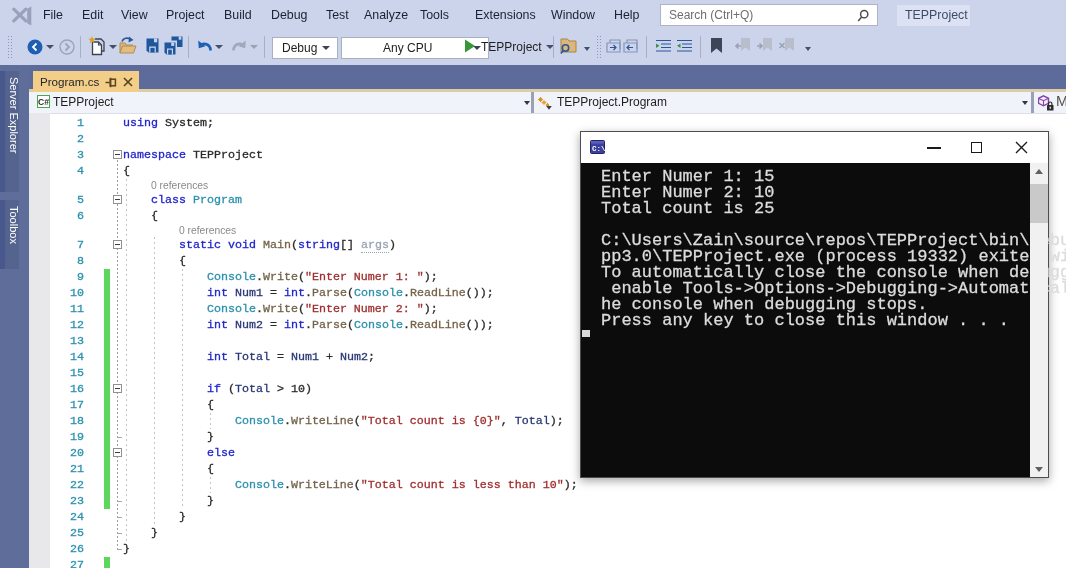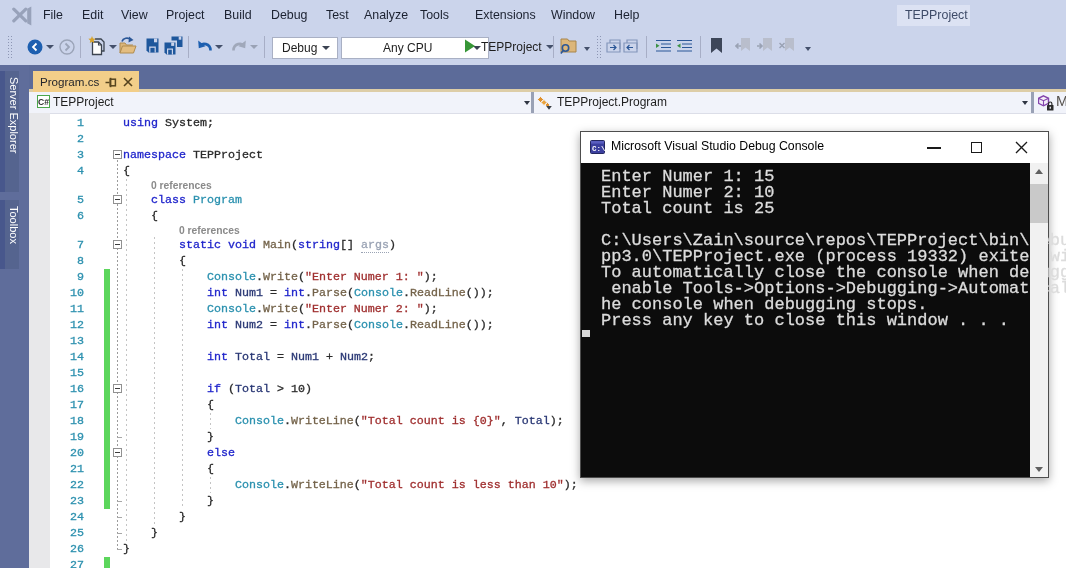--- a/index.html
+++ b/index.html
@@ -30,21 +30,21 @@
   .ln{position:absolute;left:50px;width:34px;text-align:right;color:#2d91af;
     font-family:"Liberation Mono",monospace;font-size:11.66px;line-height:16px;-webkit-text-stroke:0.3px currentColor;}
   .cl{position:absolute;font-family:"Liberation Mono",monospace;font-size:11.66px;line-height:16px;color:#2b2b2b;white-space:pre;-webkit-text-stroke:0.3px currentColor;}
   .greenbar{position:absolute;left:104px;width:6px;background:#5cd65c;}
   .k{color:#2126cc;}
   .t{color:#2b91af;}
   .m{color:#74634a;}
   .s{color:#a03030;}
   .v{color:#2a3875;}
   .gray{color:#9aa3b4;border-bottom:1px dotted #9aa3b4;}
-  .lens{position:absolute;font-size:10.3px;color:#8a8a8a;white-space:nowrap;font-weight:bold;}
+  .lens{position:absolute;font-size:10.3px;color:#8a8a8a;white-space:nowrap;}
   .guide{position:absolute;width:1px;background-image:linear-gradient(#c4c4c4 50%,transparent 50%);
     background-size:1px 5px;}
   .obox{position:absolute;width:9px;height:9px;background:#fff;border:1px solid #919191;box-sizing:border-box;}
   .obox i{position:absolute;left:1px;top:3px;width:5px;height:1px;background:#3c3c3c;}
   #outline-line{position:absolute;left:117px;width:1px;background-image:linear-gradient(#9b9b9b 50%,transparent 50%);background-size:1px 4px;}
   
   #conwin{left:580px;top:131px;width:467px;height:345px;background:#0c0c0c;
     border:1px solid #4d4d4d;box-shadow:0 3px 9px rgba(0,0,0,0.35);}
   #contitle{position:absolute;left:0;top:0;width:467px;height:31px;background:#fff;}
   #context{position:absolute;margin:6px;left:14px;top:31px;font-size:17px;line-height:16px;
@@ -65,20 +65,27 @@
     <span class="mi" style="left:121px">View</span>
     <span class="mi" style="left:166px">Project</span>
     <span class="mi" style="left:224px">Build</span>
     <span class="mi" style="left:271px">Debug</span>
     <span class="mi" style="left:326px">Test</span>
     <span class="mi" style="left:364px">Analyze</span>
     <span class="mi" style="left:420px">Tools</span>
     <span class="mi" style="left:475px">Extensions</span>
     <span class="mi" style="left:551px">Window</span>
     <span class="mi" style="left:614px">Help</span>
+    <div class="abs" style="left:660px;top:4px;width:218px;height:22px;background:#fff;border:1px solid #b0b3c4;box-sizing:border-box;">
+      <span class="abs" style="left:8px;top:3px;font-size:12px;color:#6e6e6e;">Search (Ctrl+Q)</span>
+      <svg class="abs" style="left:195px;top:4px" width="14" height="14" viewBox="0 0 14 14">
+        <circle cx="8.2" cy="5.2" r="3.6" fill="none" stroke="#4d4d4d" stroke-width="1.5"></circle>
+        <line x1="5.6" y1="8.1" x2="2.2" y2="12" stroke="#4d4d4d" stroke-width="1.5"></line>
+      </svg>
+    </div>
     <div class="abs" style="left:897px;top:5px;width:73px;height:21px;background:#dce2f3;">
       <span class="abs" style="left:8px;top:3px;font-size:12.4px;color:#3e4b68;">TEPProject</span>
     </div>
   </div>
   <div class="abs" id="toolbar">
     <div class="abs" style="left:7px;top:5px;width:6px;height:24px;background-image:radial-gradient(circle at 1.5px 1.5px,#8d96b4 1px,transparent 1px);background-size:3px 3px;"></div>
     <svg class="abs" style="left:27px;top:9px" width="16" height="16" viewBox="0 0 16 16">
       <circle cx="8" cy="8" r="7.5" fill="#1d5fb0"></circle>
       <path d="M9.5 4.5 L6 8 L9.5 11.5" stroke="#fff" stroke-width="1.8" fill="none"></path>
     </svg>
@@ -310,21 +317,20 @@
     <div class="guide" style="left:210px;top:413px;height:16px"></div>
     <div class="guide" style="left:210px;top:477px;height:16px"></div>
   </div>
   <div class="abs" id="conwin">
     <div id="contitle">
       <svg class="abs" style="left:9px;top:8px" width="15" height="14" viewBox="0 0 15 14">
         <rect x="0.5" y="0.5" width="14" height="13" rx="1" fill="#3b3f9e" stroke="#23265e"></rect>
         <rect x="1" y="1" width="13" height="2.6" fill="#5a5ec0"></rect>
         <text x="2" y="11" font-size="7.5" font-family="Liberation Mono" font-weight="bold" fill="#fff">C:\</text>
       </svg>
-      <span class="abs" style="left:30px;top:7px;font-size:12.3px;color:#000;">Microsoft Visual Studio Debug Console</span>
       <div class="abs" style="left:346px;top:15px;width:14px;height:1.5px;background:#1a1a1a;"></div>
       <div class="abs" style="left:390px;top:10px;width:11px;height:11px;border:1.2px solid #1a1a1a;box-sizing:border-box;"></div>
       <svg class="abs" style="left:434px;top:9px" width="13" height="13" viewBox="0 0 13 13">
         <path d="M1 1 L12 12 M12 1 L1 12" stroke="#1a1a1a" stroke-width="1.3"></path>
       </svg>
     </div>
     <pre id="context" class="mono">Enter Numer 1: 15
 Enter Numer 2: 10
 Total count is 25
 

